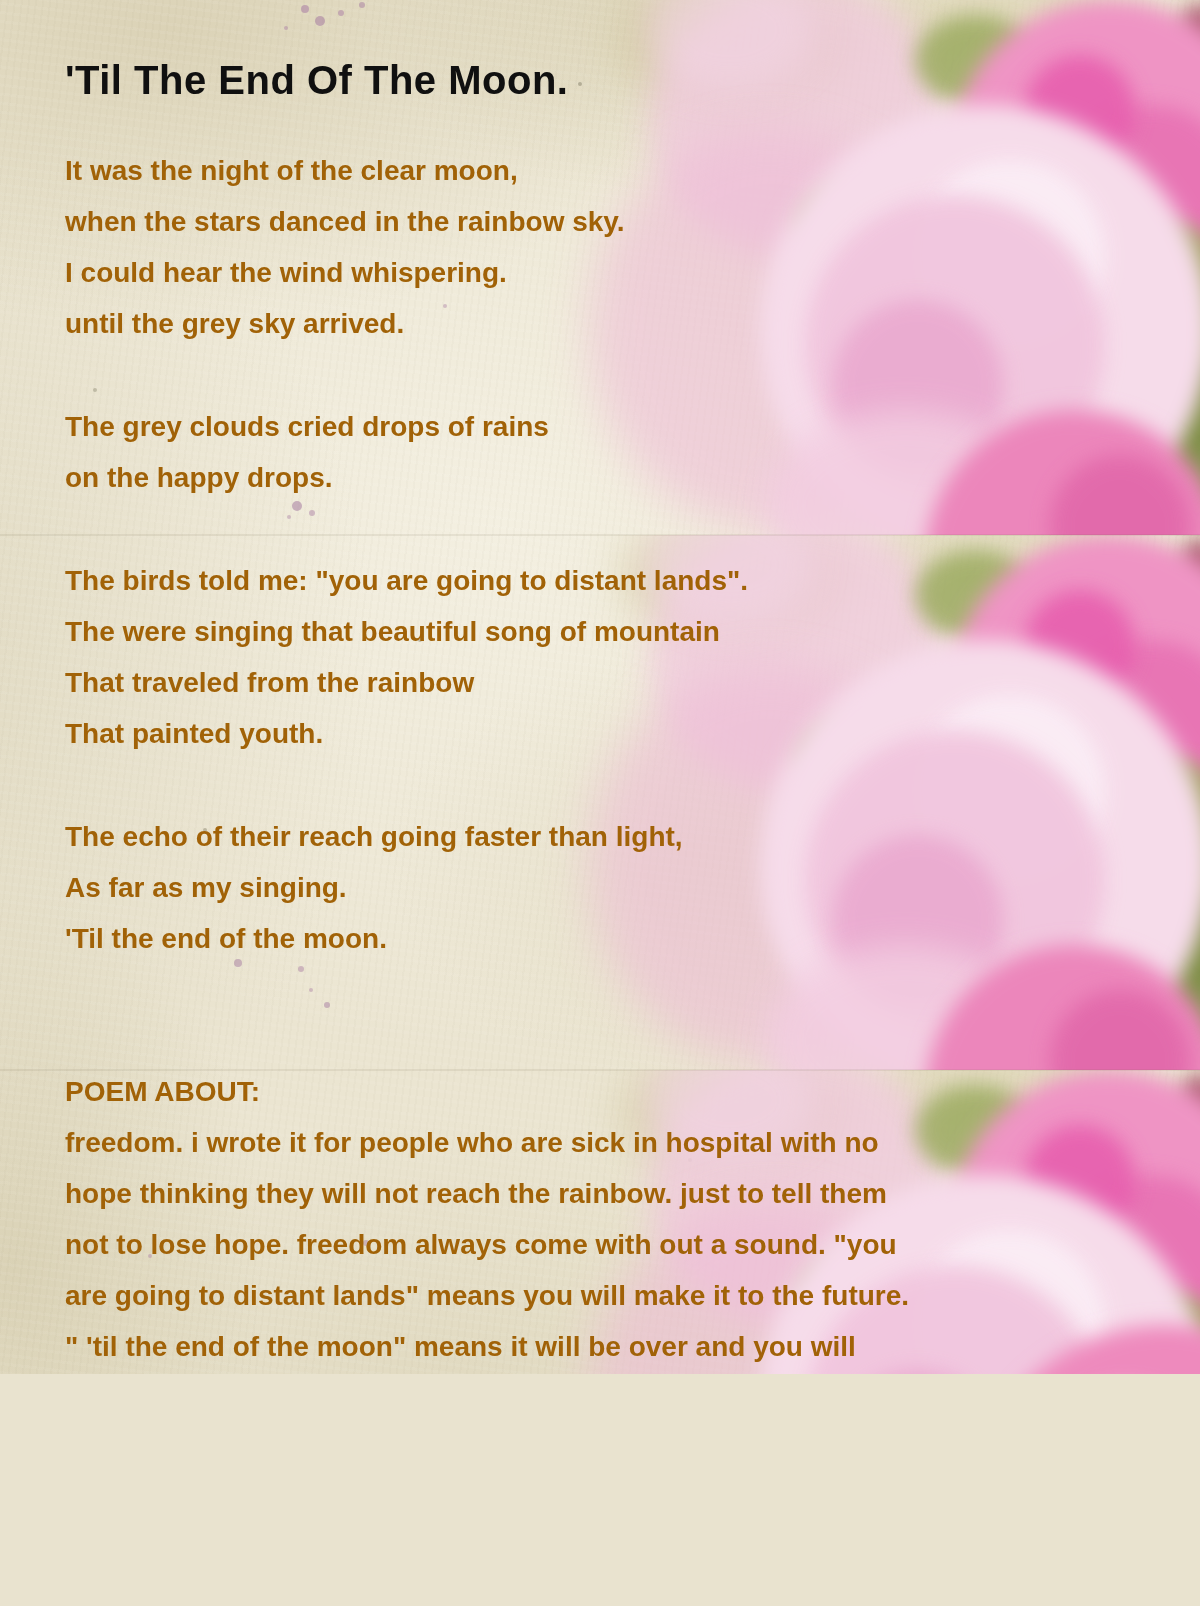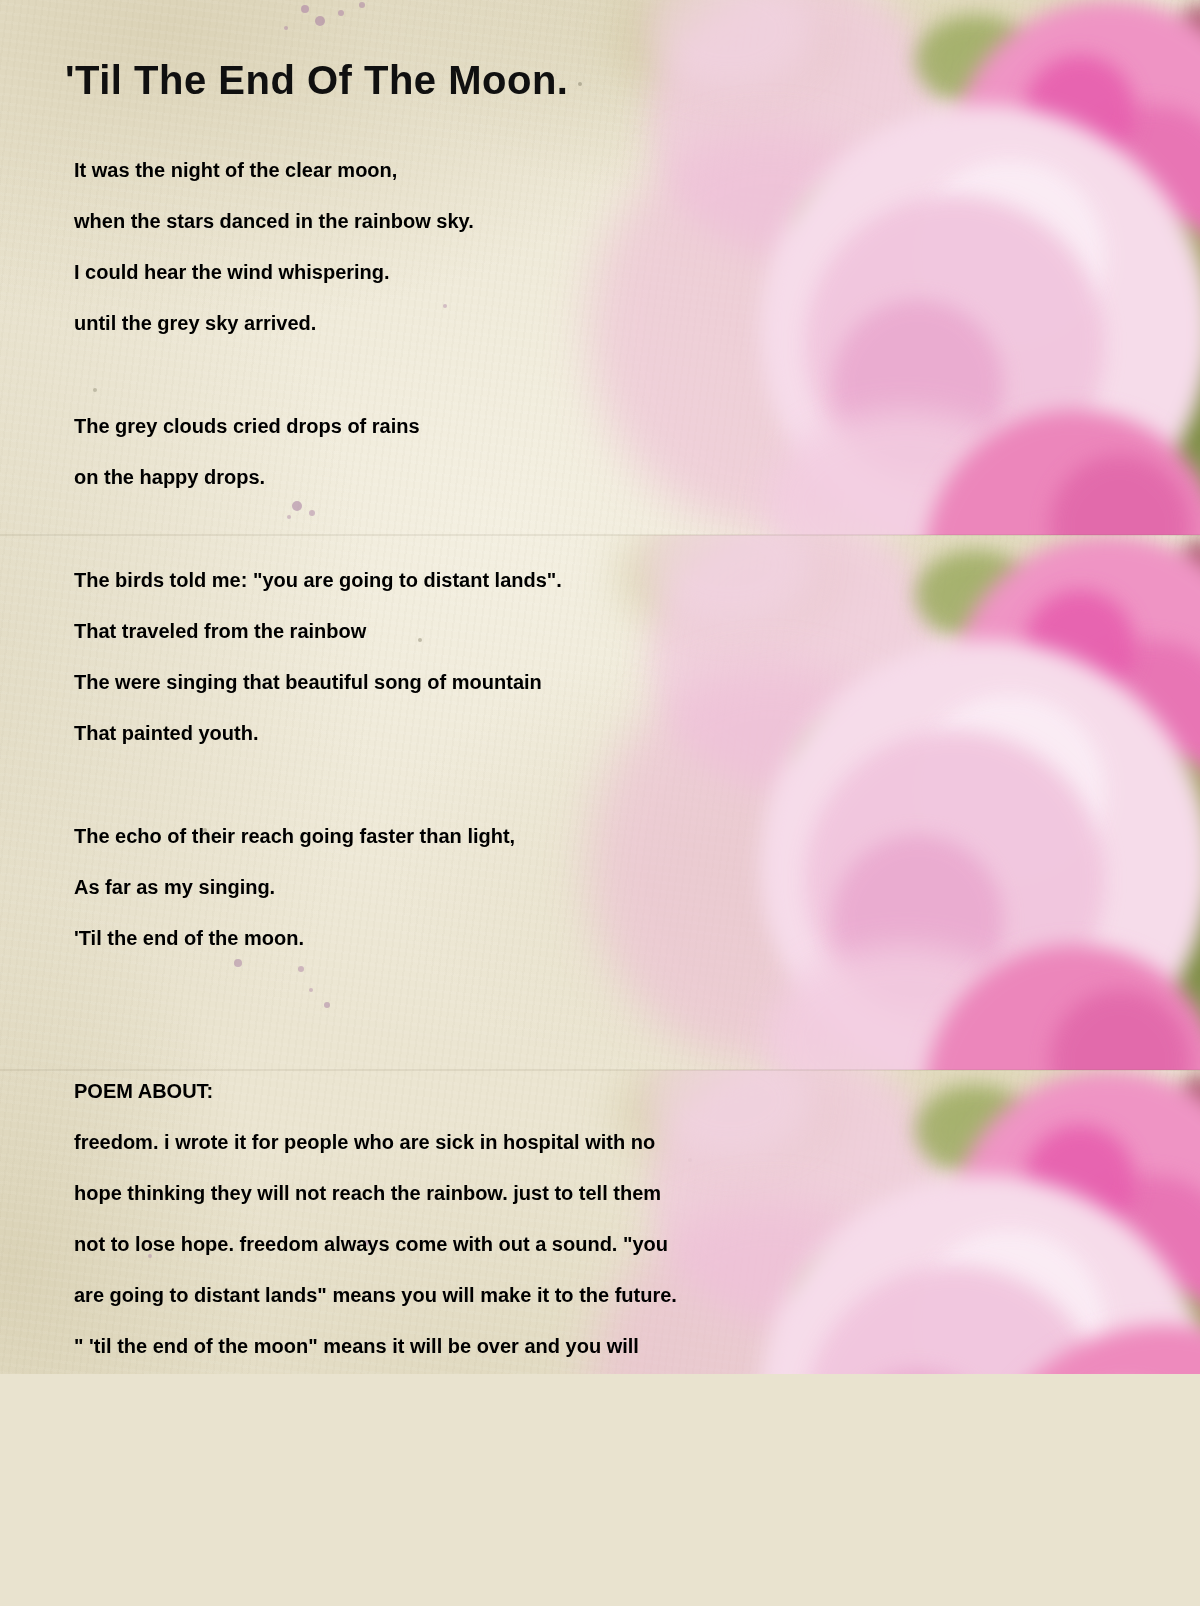--- a/index.html
+++ b/index.html
@@ -39,22 +39,22 @@
     position: absolute; left: 65px; top: 0; width: 1120px;
     color: #161616;
   }
   .title {
     margin: 55px 0 0 0;
     font-size: 40px; line-height: 50px; font-weight: 700;
     color: #101010; letter-spacing: 0.5px;
     white-space: nowrap;
   }
   .line {
-    font-size: 20px; line-height: 51px; font-weight: 700;
-    white-space: nowrap; color: #000000; margin-left: 9px;
+    font-size: 28px; line-height: 51px; font-weight: 700;
+    white-space: nowrap; color: #a16207;
   }
   .stanza { margin-top: 52px; }
   .stanza.first { margin-top: 40px; }
   .about { margin-top: 102px; }
   .signature {
     margin-top: 78px;
     font-style: italic; font-weight: 400;
     font-size: 40px; line-height: 48px;
     letter-spacing: 1px; color: #0f766e;
     white-space: nowrap;
@@ -171,22 +171,22 @@
       <div class="line">until the grey sky arrived.</div>
     </section>
 
     <section class="stanza">
       <div class="line">The grey clouds cried drops of rains</div>
       <div class="line">on the happy drops.</div>
     </section>
 
     <section class="stanza">
       <div class="line">The birds told me: "you are going to distant lands".</div>
+      <div class="line">The were singing that beautiful song of mountain</div>
       <div class="line">That traveled from the rainbow</div>
-      <div class="line">The were singing that beautiful song of mountain</div>
       <div class="line">That painted youth.</div>
     </section>
 
     <section class="stanza">
       <div class="line">The echo of their reach going faster than light,</div>
       <div class="line">As far as my singing.</div>
       <div class="line">'Til the end of the moon.</div>
     </section>
 
     <section class="about">

